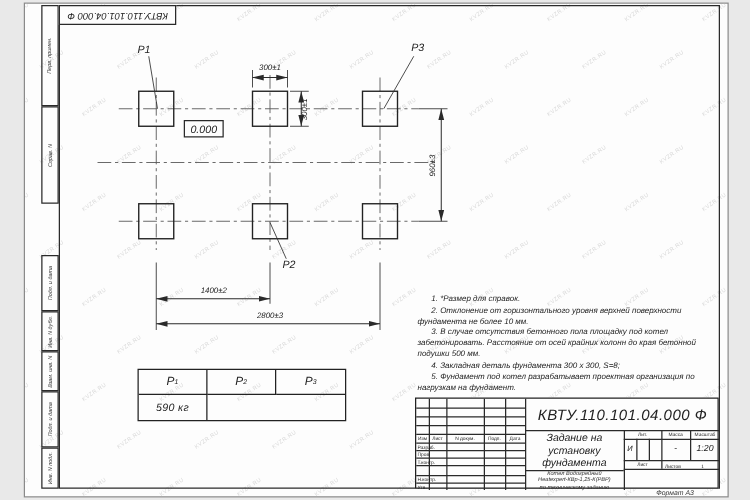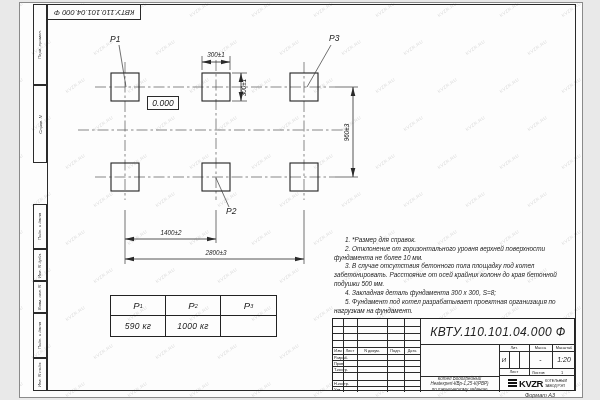--- a/index.html
+++ b/index.html
@@ -269,21 +269,20 @@
       </div>
     <div class="c h">
         <span>P</span>
         <sub>2</sub>
       </div>
     <div class="c h">
         <span>P</span>
         <sub>3</sub>
       </div>
     <div class="c v">590 кг</div>
-    <div class="c v">1000 кг</div>
   </div>
 
   <div class="notes">
     <p>1. *Размер для справок.</p>
     <p>2. Отклонение от горизонтального уровня верхней поверхности фундамента не более 10 мм.</p>
     <p>3. В случае отсутствия бетонного пола площадку под котел забетонировать. Расстояние от осей крайних колонн до края бетонной подушки 500 мм.</p>
     <p>4. Закладная деталь фундамента 300 х 300, S=8;</p>
     <p>5. Фундамент под котел разрабатывает проектная организация по нагрузкам на фундамент.</p>
   </div>
 
@@ -321,38 +320,35 @@
     <div class="tb-lbl tb-ctr" style="left:54px;top:28px;width:17px;height:7px">Подп.</div>
     <div class="tb-lbl tb-ctr" style="left:71px;top:28px;width:16px;height:7px">Дата</div>
 
     <div class="tb-lbl" style="left:1px;top:36px;width:24px">Разраб.</div>
     <div class="tb-lbl" style="left:1px;top:42px;width:24px">Пров.</div>
     <div class="tb-lbl" style="left:1px;top:48px;width:24px">Т.контр.</div>
     <div class="tb-lbl" style="left:1px;top:62px;width:24px">Н.контр.</div>
     <div class="tb-lbl" style="left:1px;top:68px;width:24px">Утв.</div>
 
     <div class="docnum">КВТУ.110.101.04.000  Ф</div>
+    <div class="ttl">
+      <span>Задание на</span>
+      <span>установку</span>
+      <span>фундамента</span>
+    </div>
     <div class="subttl">
       <span>Котел Водогрейный</span>
       <span>Heatexpert-КВр-1,25-К(РВР)</span>
       <span>по техническому заданию</span>
     </div>
     <div class="tb-lbl tb-ctr" style="left:166px;top:25px;width:30px;height:7px">Лит.</div>
     <div class="tb-lbl tb-ctr" style="left:196px;top:25px;width:23px;height:7px">Масса</div>
     <div class="tb-lbl tb-ctr" style="left:219px;top:25px;width:24px;height:7px">Масштаб</div>
     <div class="tb-lbl tb-ctr" style="left:166px;top:32px;width:10px;height:17px;font-size:6px;font-style:italic">И</div>
     <div class="tb-lbl tb-ctr" style="left:196px;top:32px;width:23px;height:17px;font-size:7px">-</div>
     <div class="tb-lbl tb-ctr" style="left:219px;top:32px;width:24px;height:17px;font-size:7px;font-style:italic">1:20</div>
     <div class="tb-lbl tb-ctr" style="left:166px;top:49px;width:30px;height:7px">Лист</div>
     <div class="tb-lbl" style="left:199px;top:50.5px">Листов</div>
     <div class="tb-lbl" style="left:228px;top:50.5px">1</div>
-    <div class="logo">
-      <div class="logo-ico"></div>
-      <div class="logo-txt">KVZR</div>
-      <div class="logo-cap">
-        <div>КОТЕЛЬНЫЙ</div>
-        <div>ЗАВОД РЭП</div>
-      </div>
-    </div>
   </div>
 
   <div class="fmt">Формат А3</div>
 </div>
 
 </body></html>

